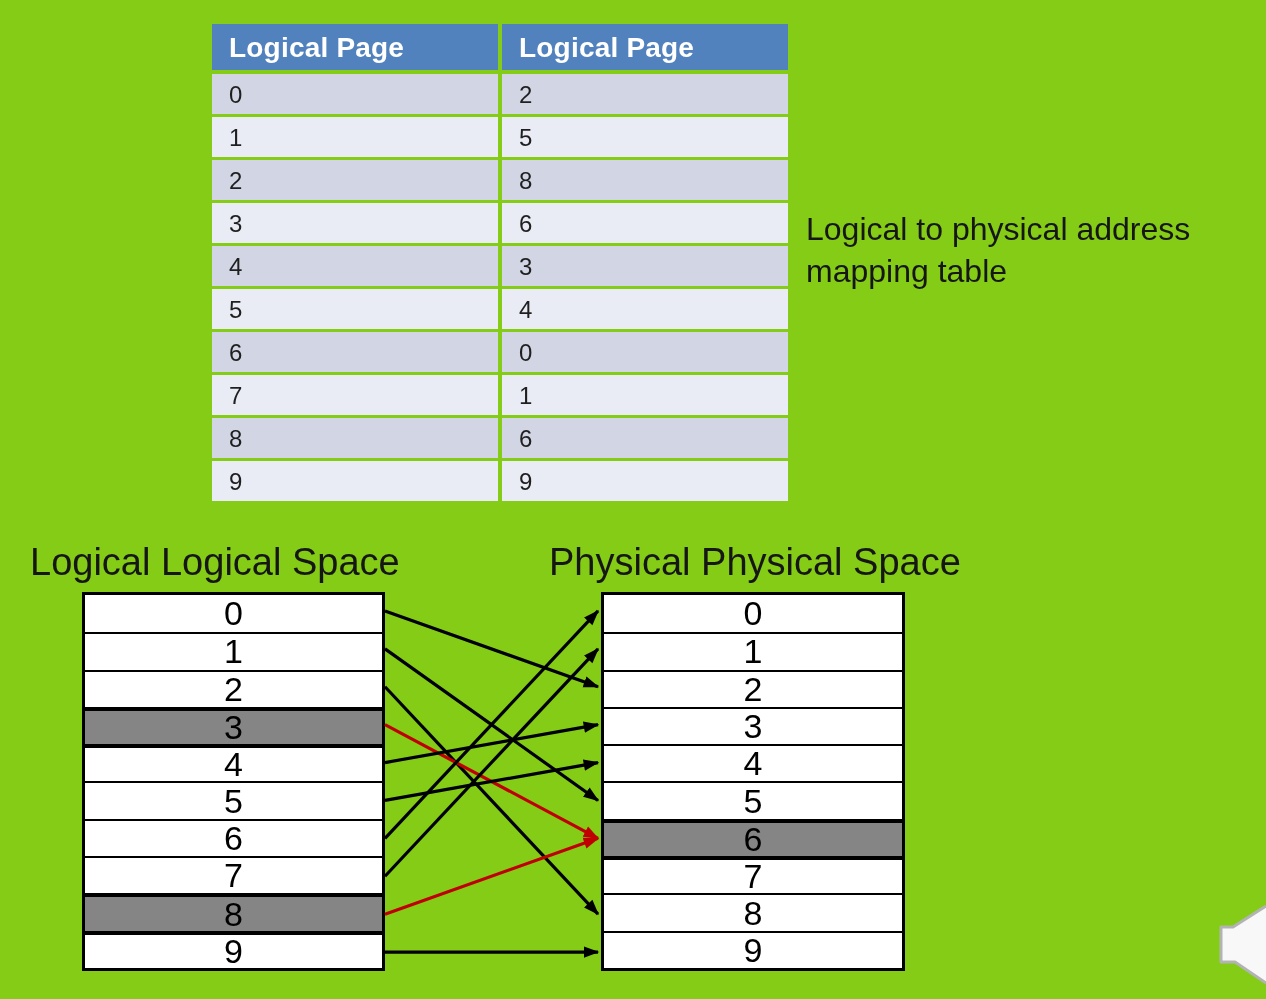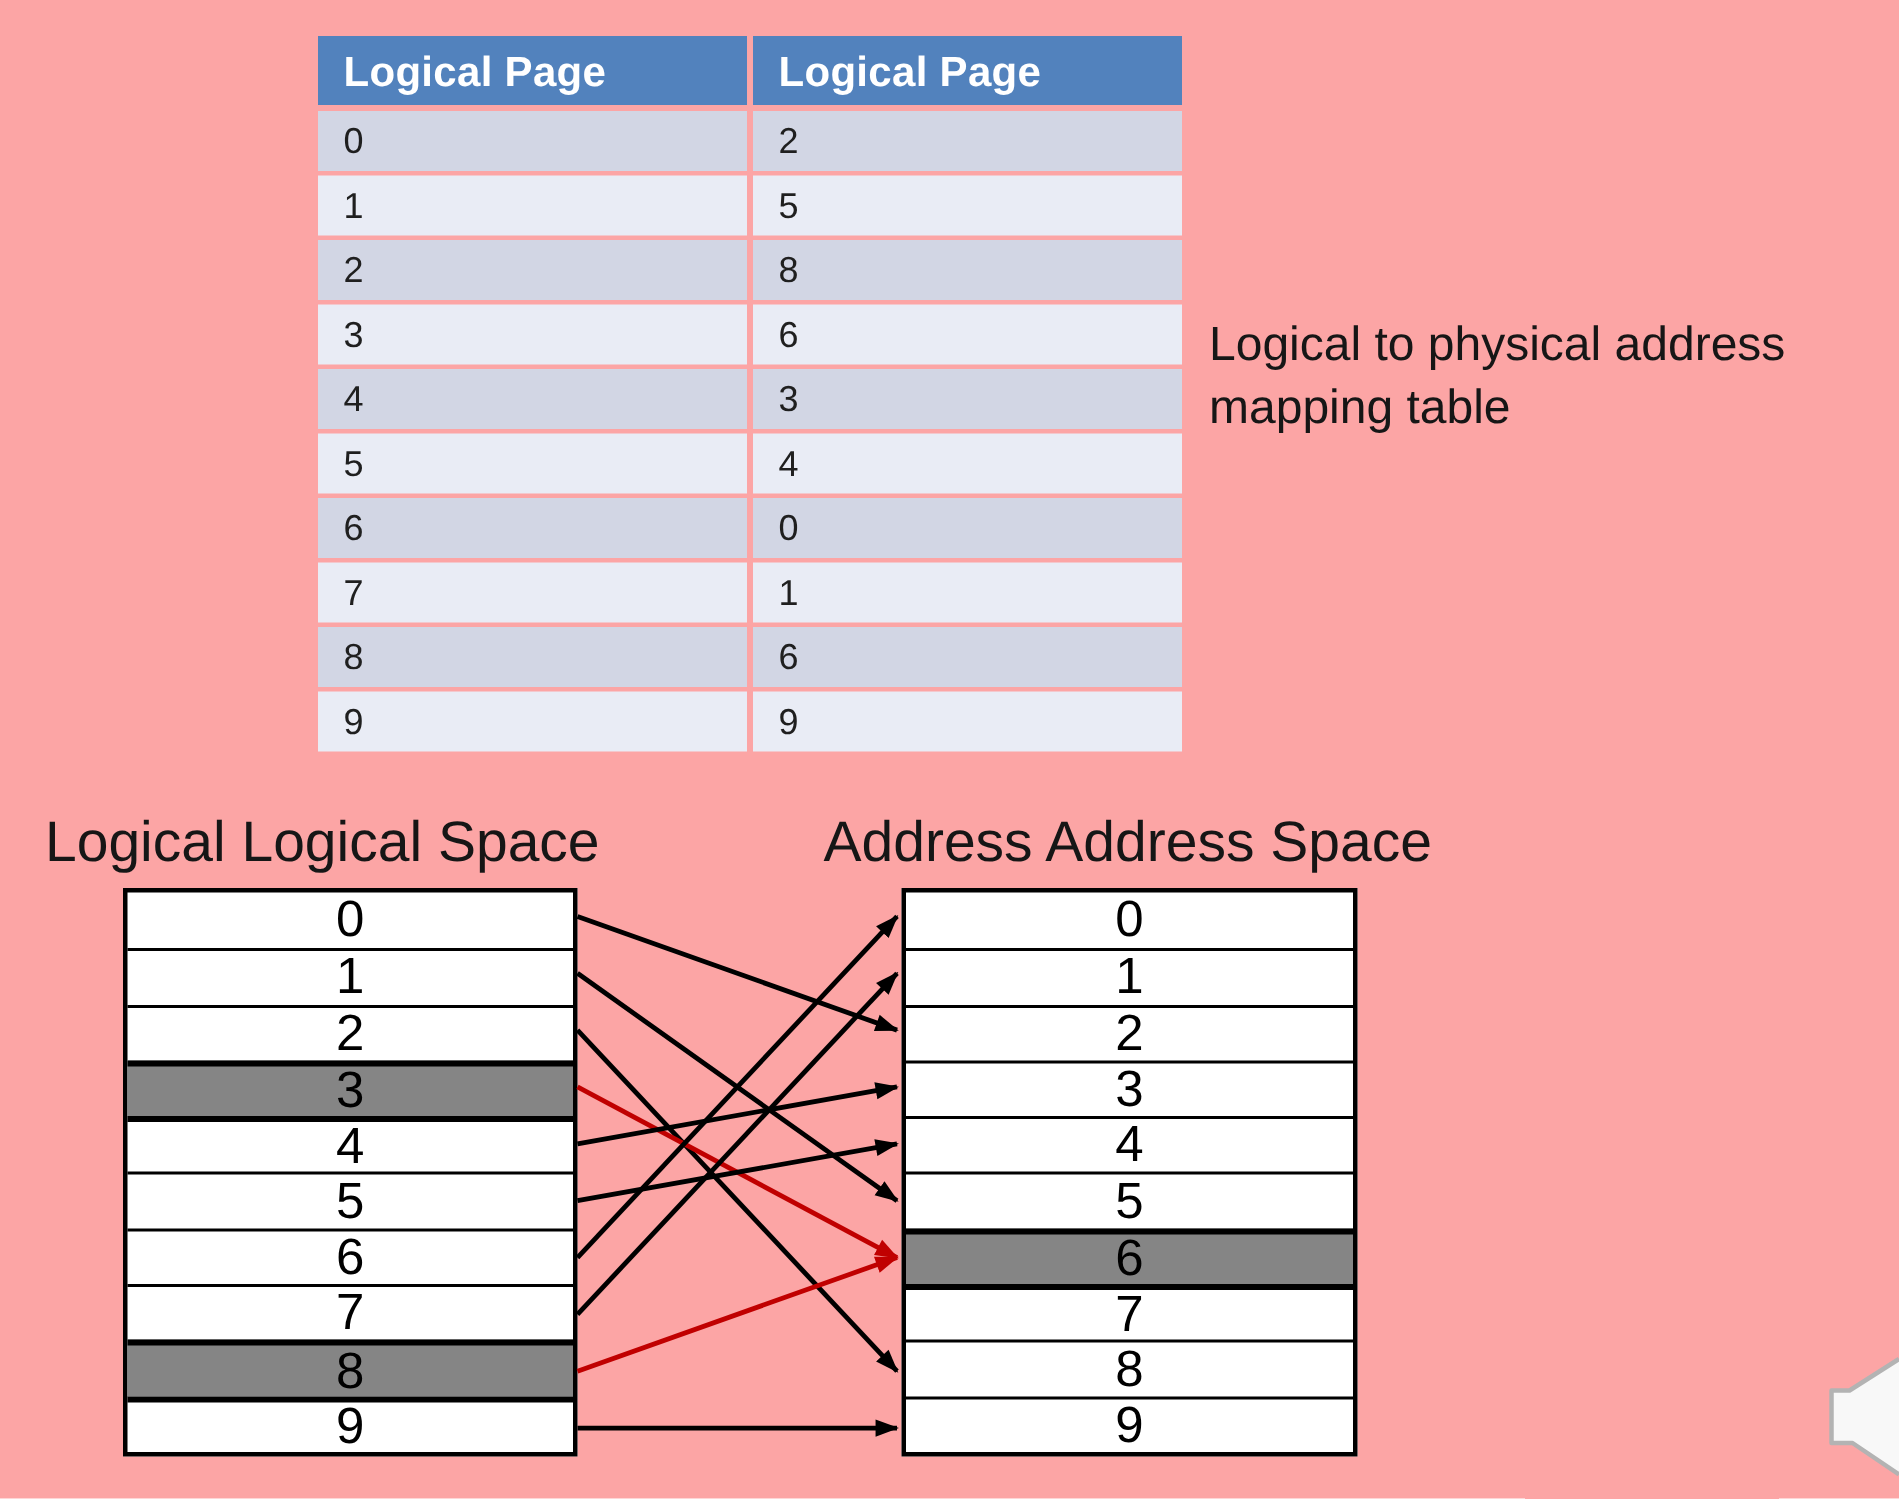--- a/index.html
+++ b/index.html
@@ -10,21 +10,21 @@
   body {
     width: 1266px;
     height: 999px;
     font-family: "Liberation Sans", sans-serif;
     color: #111111;
   }
   .slide {
     position: relative;
     width: 1266px;
     height: 999px;
-    background: #fca5a5;
+    background: #84cc16;
     overflow: hidden;
   }
 
   
   .map-table {
     position: absolute;
     left: 212px;
     top: 24px;
     width: 576px;
   }
@@ -177,21 +177,21 @@
         <div class="map-row row-light">
           <div class="map-cell">9</div>
           <div class="map-cell">9</div>
         </div>
       </div>
   </div>
 
   <div class="caption">Logical to physical address mapping table</div>
 
   <div class="addr-title logical-title">Logical Logical Space</div>
-  <div class="addr-title physical-title">Address Address Space</div>
+  <div class="addr-title physical-title">Physical Physical Space</div>
 
   <div class="addr-box logical-box" id="logical-box">
       <div class="addr-row">0</div>
       <div class="addr-row">1</div>
       <div class="addr-row">2</div>
       <div class="addr-row hl" style="background: rgb(133, 133, 133);">3</div>
       <div class="addr-row">4</div>
       <div class="addr-row">5</div>
       <div class="addr-row">6</div>
       <div class="addr-row">7</div>

